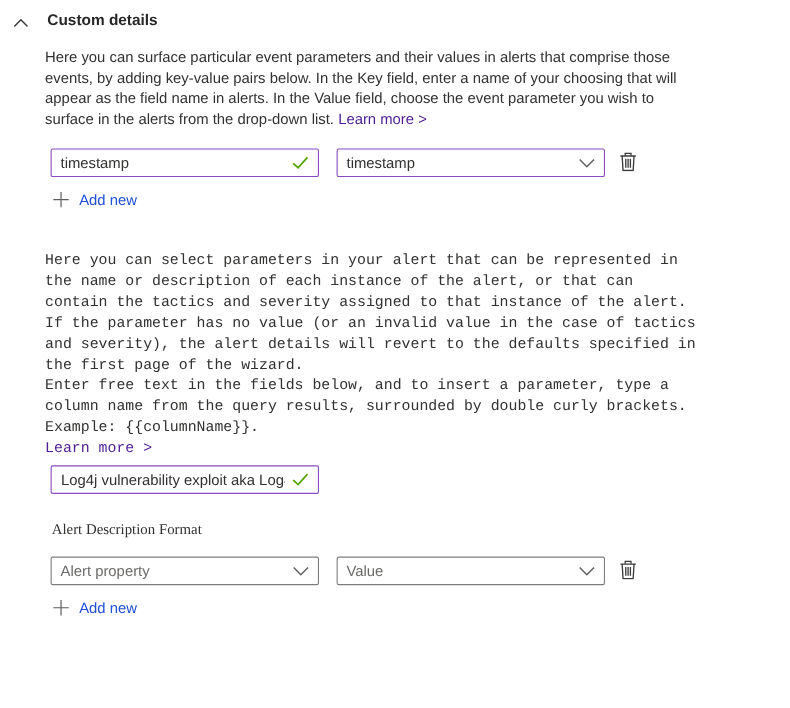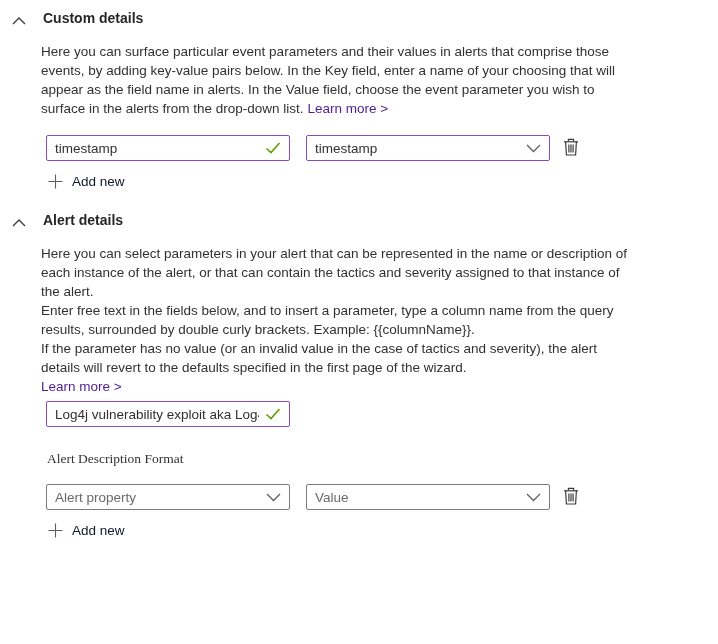--- a/index.html
+++ b/index.html
@@ -26,21 +26,21 @@
     font-size:14px;
     color:#262626;
   }
 
   .para {
     margin:16px 0 0 31px;
     width:597px;
     line-height:19px;
     color:#323130;
   }
-  .para .seg { display:block; }
+  .para .seg { display:block;font-family:Liberation Mono, monospace; }
   a.link { color:#4c1d95; text-decoration:none; cursor:pointer; }
 
   
   .field-row { display:flex; align-items:center; margin:17px 0 0 36px; }
   .field-wrap { position:relative; width:244px; height:26px; }
   .field-wrap + .field-wrap { margin-left:16px; }
   input.txt {
     width:100%; height:100%;
     border:1.5px solid #8a4bc0;
     border-radius:2px;
@@ -76,21 +76,21 @@
     display:flex; align-items:center; justify-content:center;
   }
 
   .add-new {
     display:flex; align-items:center;
     margin:13px 0 0 38px;
     cursor:pointer;
     width:max-content;
   }
   .add-new .plus { display:flex; align-items:center; }
-  .add-new .lbl { margin-left:9px; color:#0f172a; }
+  .add-new .lbl { margin-left:9px; color:#1d4ed8; }
 
   .gap-lg { height:23px; }
 
   .form-label { margin:26px 0 0 37px; color:#323130; }
   .form-label.second { margin-top:24px;font-family:Liberation Serif, serif; }
   .name-wrap { margin:5px 0 0 36px; }
 
   textarea.desc {
     display:block;
     margin:5px 0 0 36px;
@@ -163,33 +163,25 @@
     <span class="plus">
       <svg width="15" height="15" viewBox="0 0 15 15">
           <path d="M7.5 0.5 V14.5 M0.5 7.5 H14.5" stroke="#5f5f5f" stroke-width="1.1"></path>
         </svg>
     </span>
     <span class="lbl">Add new</span>
   </div>
 
   <div class="gap-lg"></div>
 
-  <div class="section-header">
-    <span class="chev">
-      <svg width="14" height="10" viewBox="0 0 14 10">
-          <path d="M1 8 L7 2 L13 8" fill="none" stroke="#3b3a39" stroke-width="1.3"></path>
-        </svg>
-    </span>
-    <span class="title">Alert details</span>
-  </div>
 
   <div class="para">
     <span class="seg">Here you can select parameters in your alert that can be represented in the name or description of each instance of the alert, or that can contain the tactics and severity assigned to that instance of the alert.</span>
+    <span class="seg">If the parameter has no value (or an invalid value in the case of tactics and severity), the alert details will revert to the defaults specified in the first page of the wizard.</span>
     <span class="seg">Enter free text in the fields below, and to insert a parameter, type a column name from the query results, surrounded by double curly brackets. Example: {{columnName}}.</span>
-    <span class="seg">If the parameter has no value (or an invalid value in the case of tactics and severity), the alert details will revert to the defaults specified in the first page of the wizard.</span>
     <a class="link seg">Learn more &gt;</a>
   </div>
 
   <div class="field-row name-wrap" style="margin-top:5px;">
     <div class="field-wrap">
       <input class="txt" type="text" value="Log4j vulnerability exploit aka Log4Shell ..." style="">
       <span class="suffix-icon">
         <svg width="16" height="12" viewBox="0 0 16 12">
             <path d="M1.5 6.5 L6 10.5 L14.5 1" fill="none" stroke="#57a300" stroke-width="1.6"></path>
           </svg>

